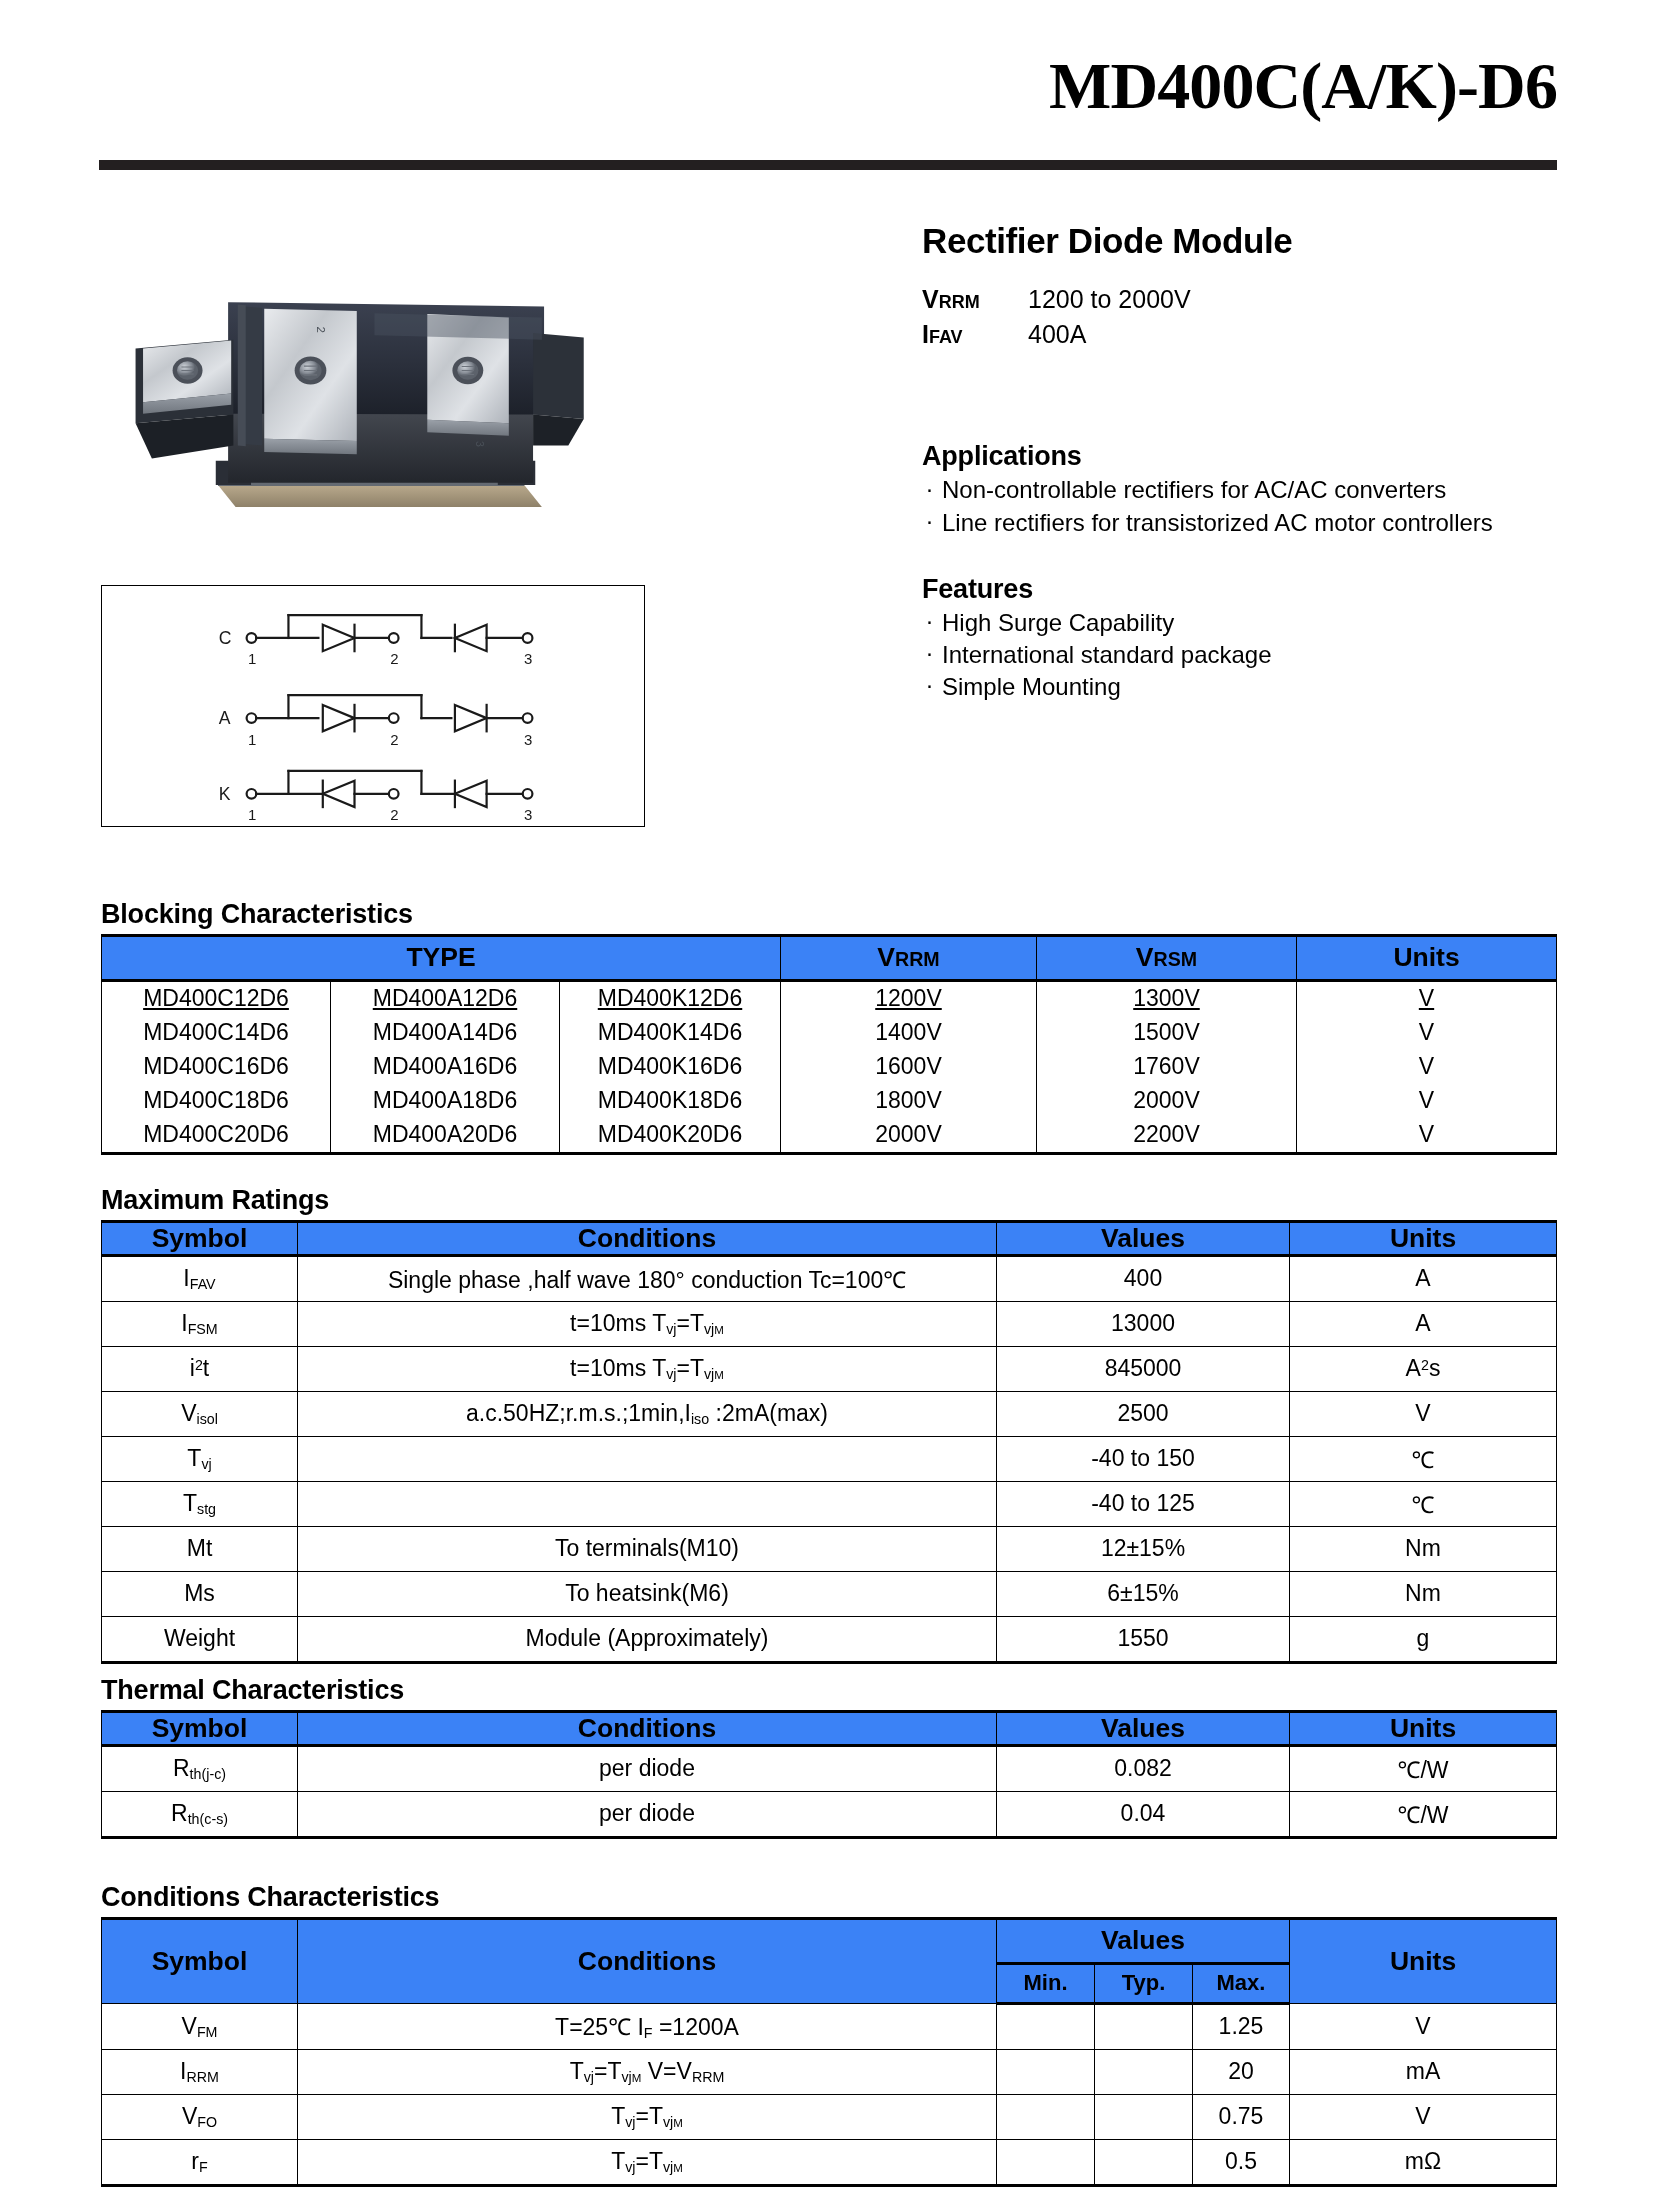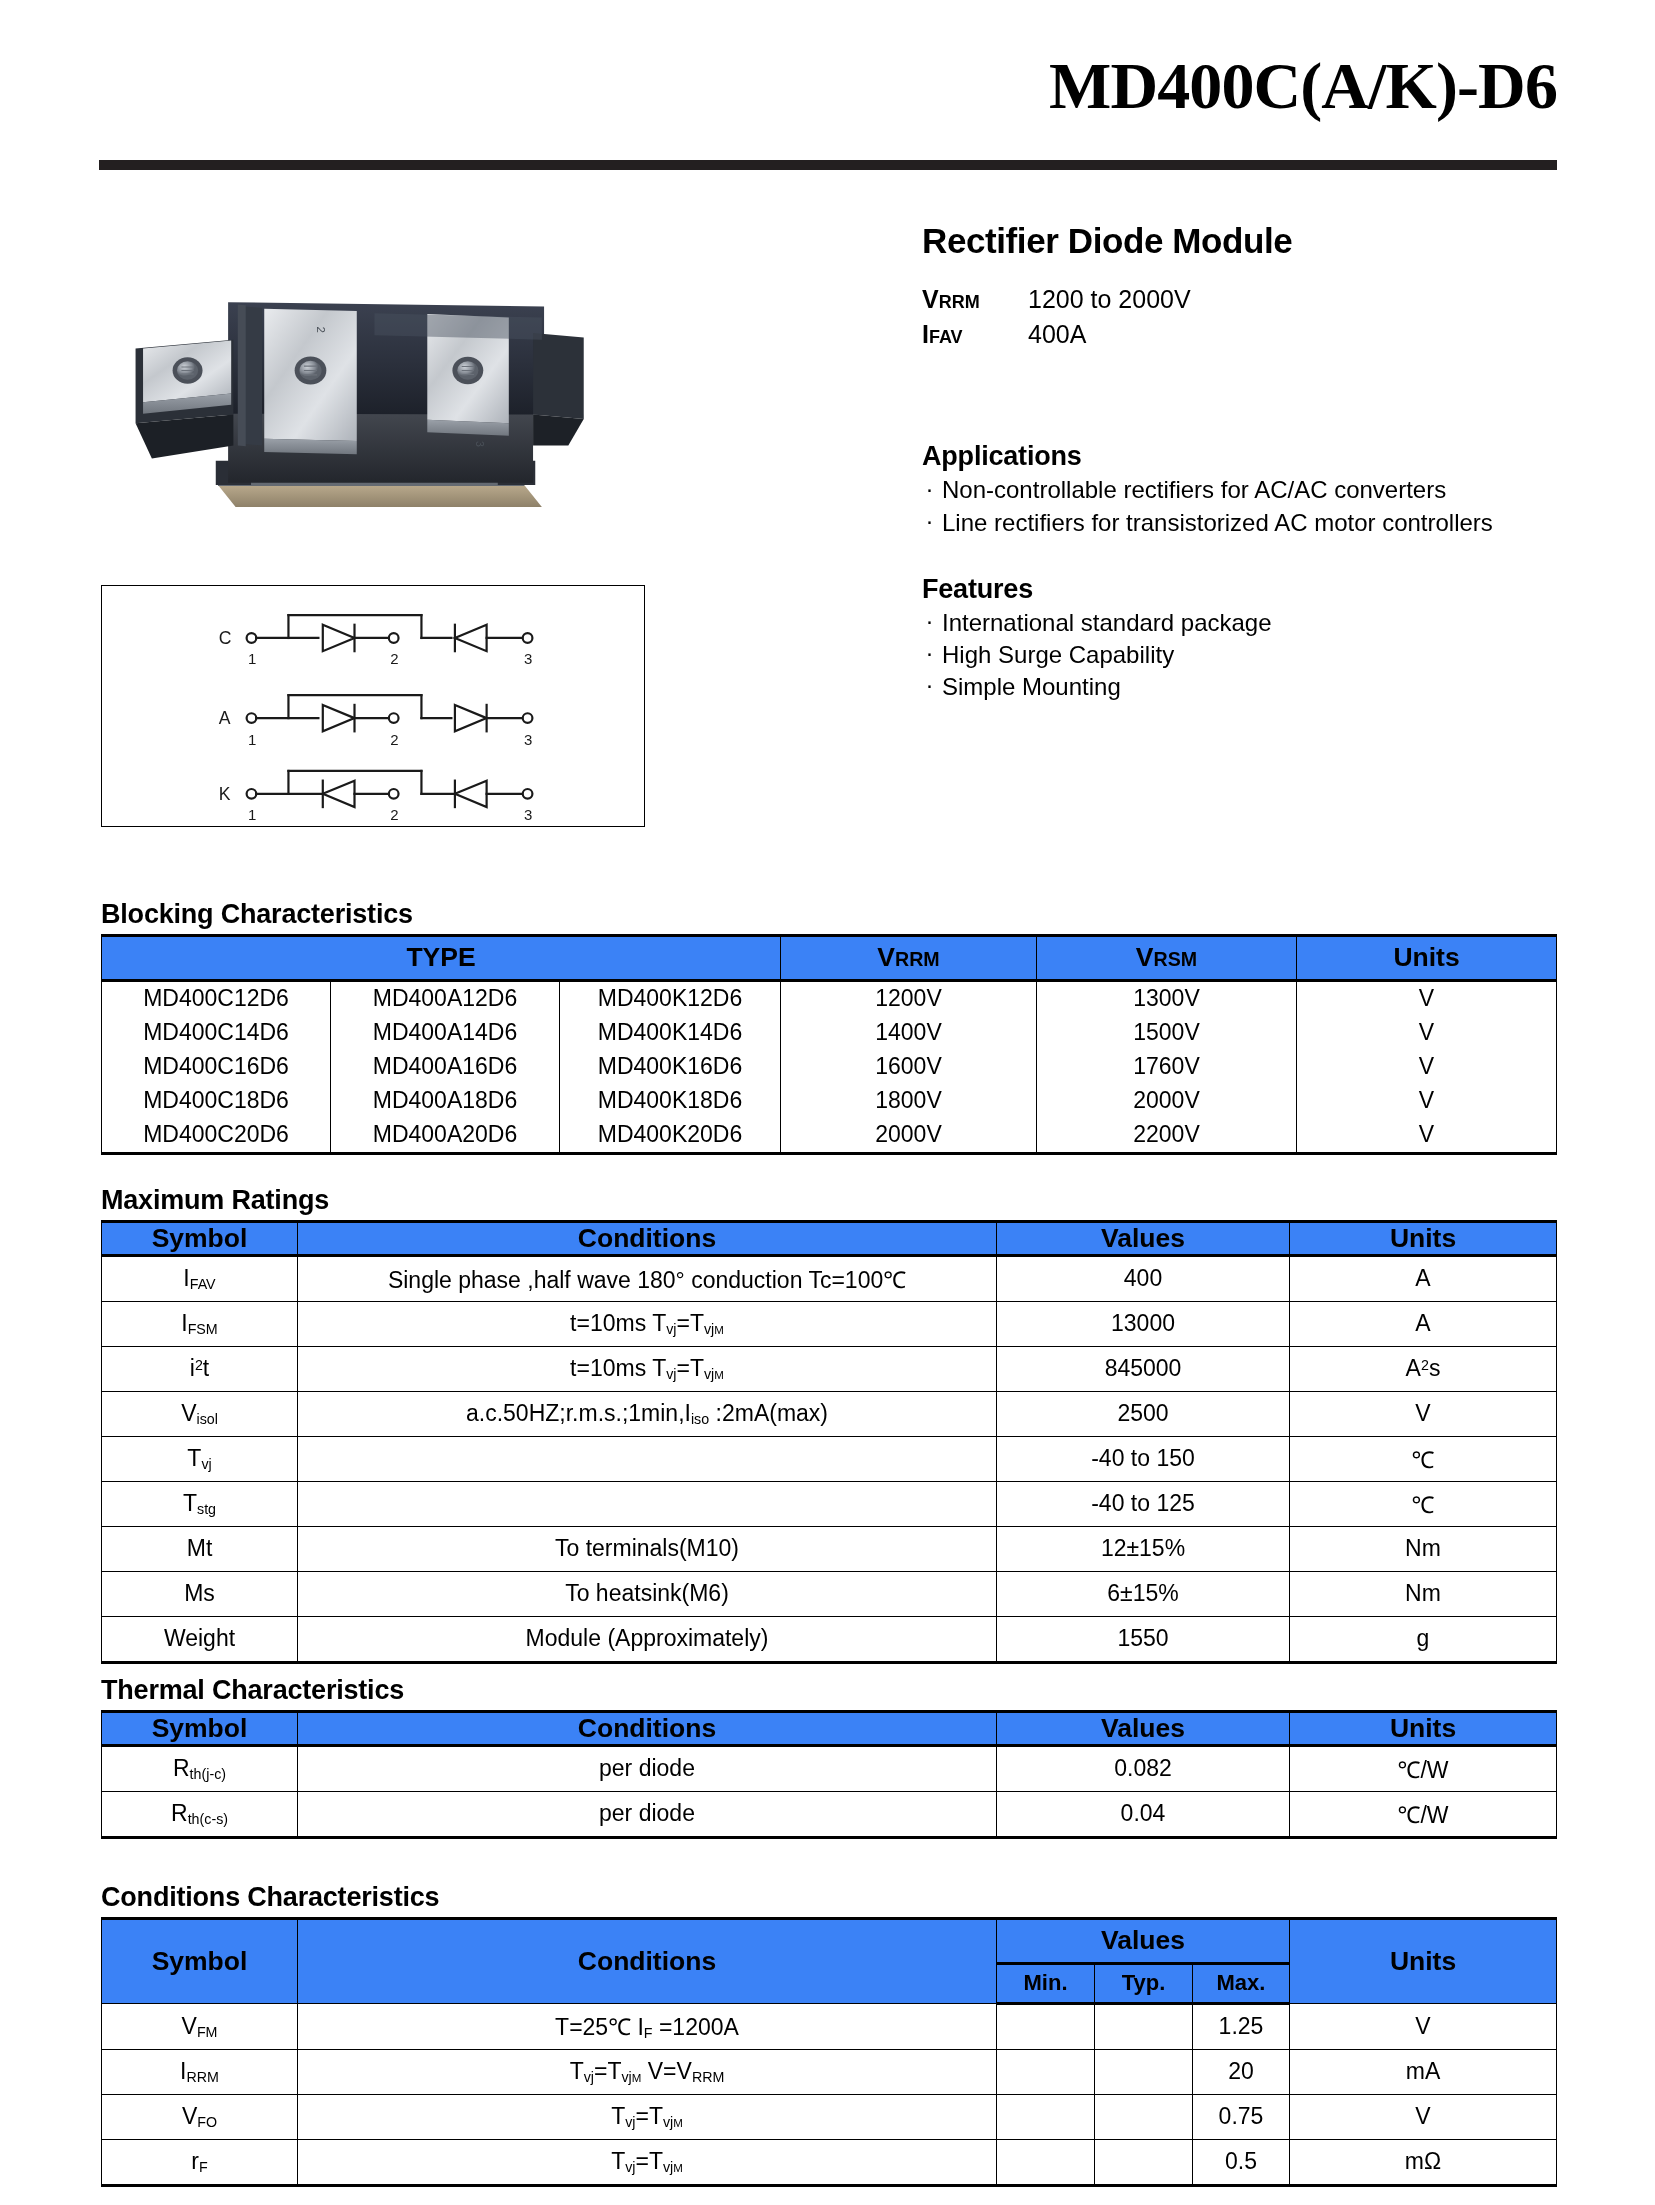--- a/index.html
+++ b/index.html
@@ -160,21 +160,21 @@
     font-size: 26.5px;
   }
   .thick-top > tr > th { border-top: 3.1px solid #000; }
   .thick-bot > tr:last-child > td { border-bottom: 3.1px solid #000; }
   table.dt thead tr:last-child th { border-bottom: 3.1px solid #000; }
 
   
   #blocking-table td { height: 34px; }
   #blocking-table thead th { height: 42px; }
   #blocking-table tbody td { border-top: none; border-bottom: none; }
-  #blocking-table tbody tr:first-child td { border-top: 3.1px solid #000; }
+  #blocking-table tbody tr:first-child td { border-top: 3.1px solid #000; text-decoration: underline; }
   #blocking-table tbody tr:last-child td { border-bottom: 3.1px solid #000; }
 
   
   .rowtall td { height: 44px; }
   td.lcell { text-align: left; padding-left: 9.7px; }
 
   
   .sb { font-size: 0.62em; vertical-align: -0.22em; }
   .sp { font-size: 0.62em; vertical-align: 0.45em; }
   .smallcap { font-size: 0.74em; }
@@ -284,22 +284,22 @@
       <div class="sec-head">Applications</div>
       <ul class="bullets">
         <li>Non-controllable rectifiers for AC/AC converters</li>
         <li>Line rectifiers for transistorized AC motor controllers</li>
       </ul>
     </div>
 
     <div class="feat-block">
       <div class="sec-head">Features</div>
       <ul class="bullets">
+        <li>High Surge Capability</li>
         <li>International standard package</li>
-        <li>High Surge Capability</li>
         <li>Simple Mounting</li>
       </ul>
     </div>
   </div>
 
   <div class="circuit-box">
     <div class="circuit-body">
       <svg class="circuit-svg" viewBox="0 0 1224 545" preserveAspectRatio="xMidYMid meet">
         <g stroke="#1a1a1a" stroke-width="5" fill="none" stroke-linecap="square">
 

